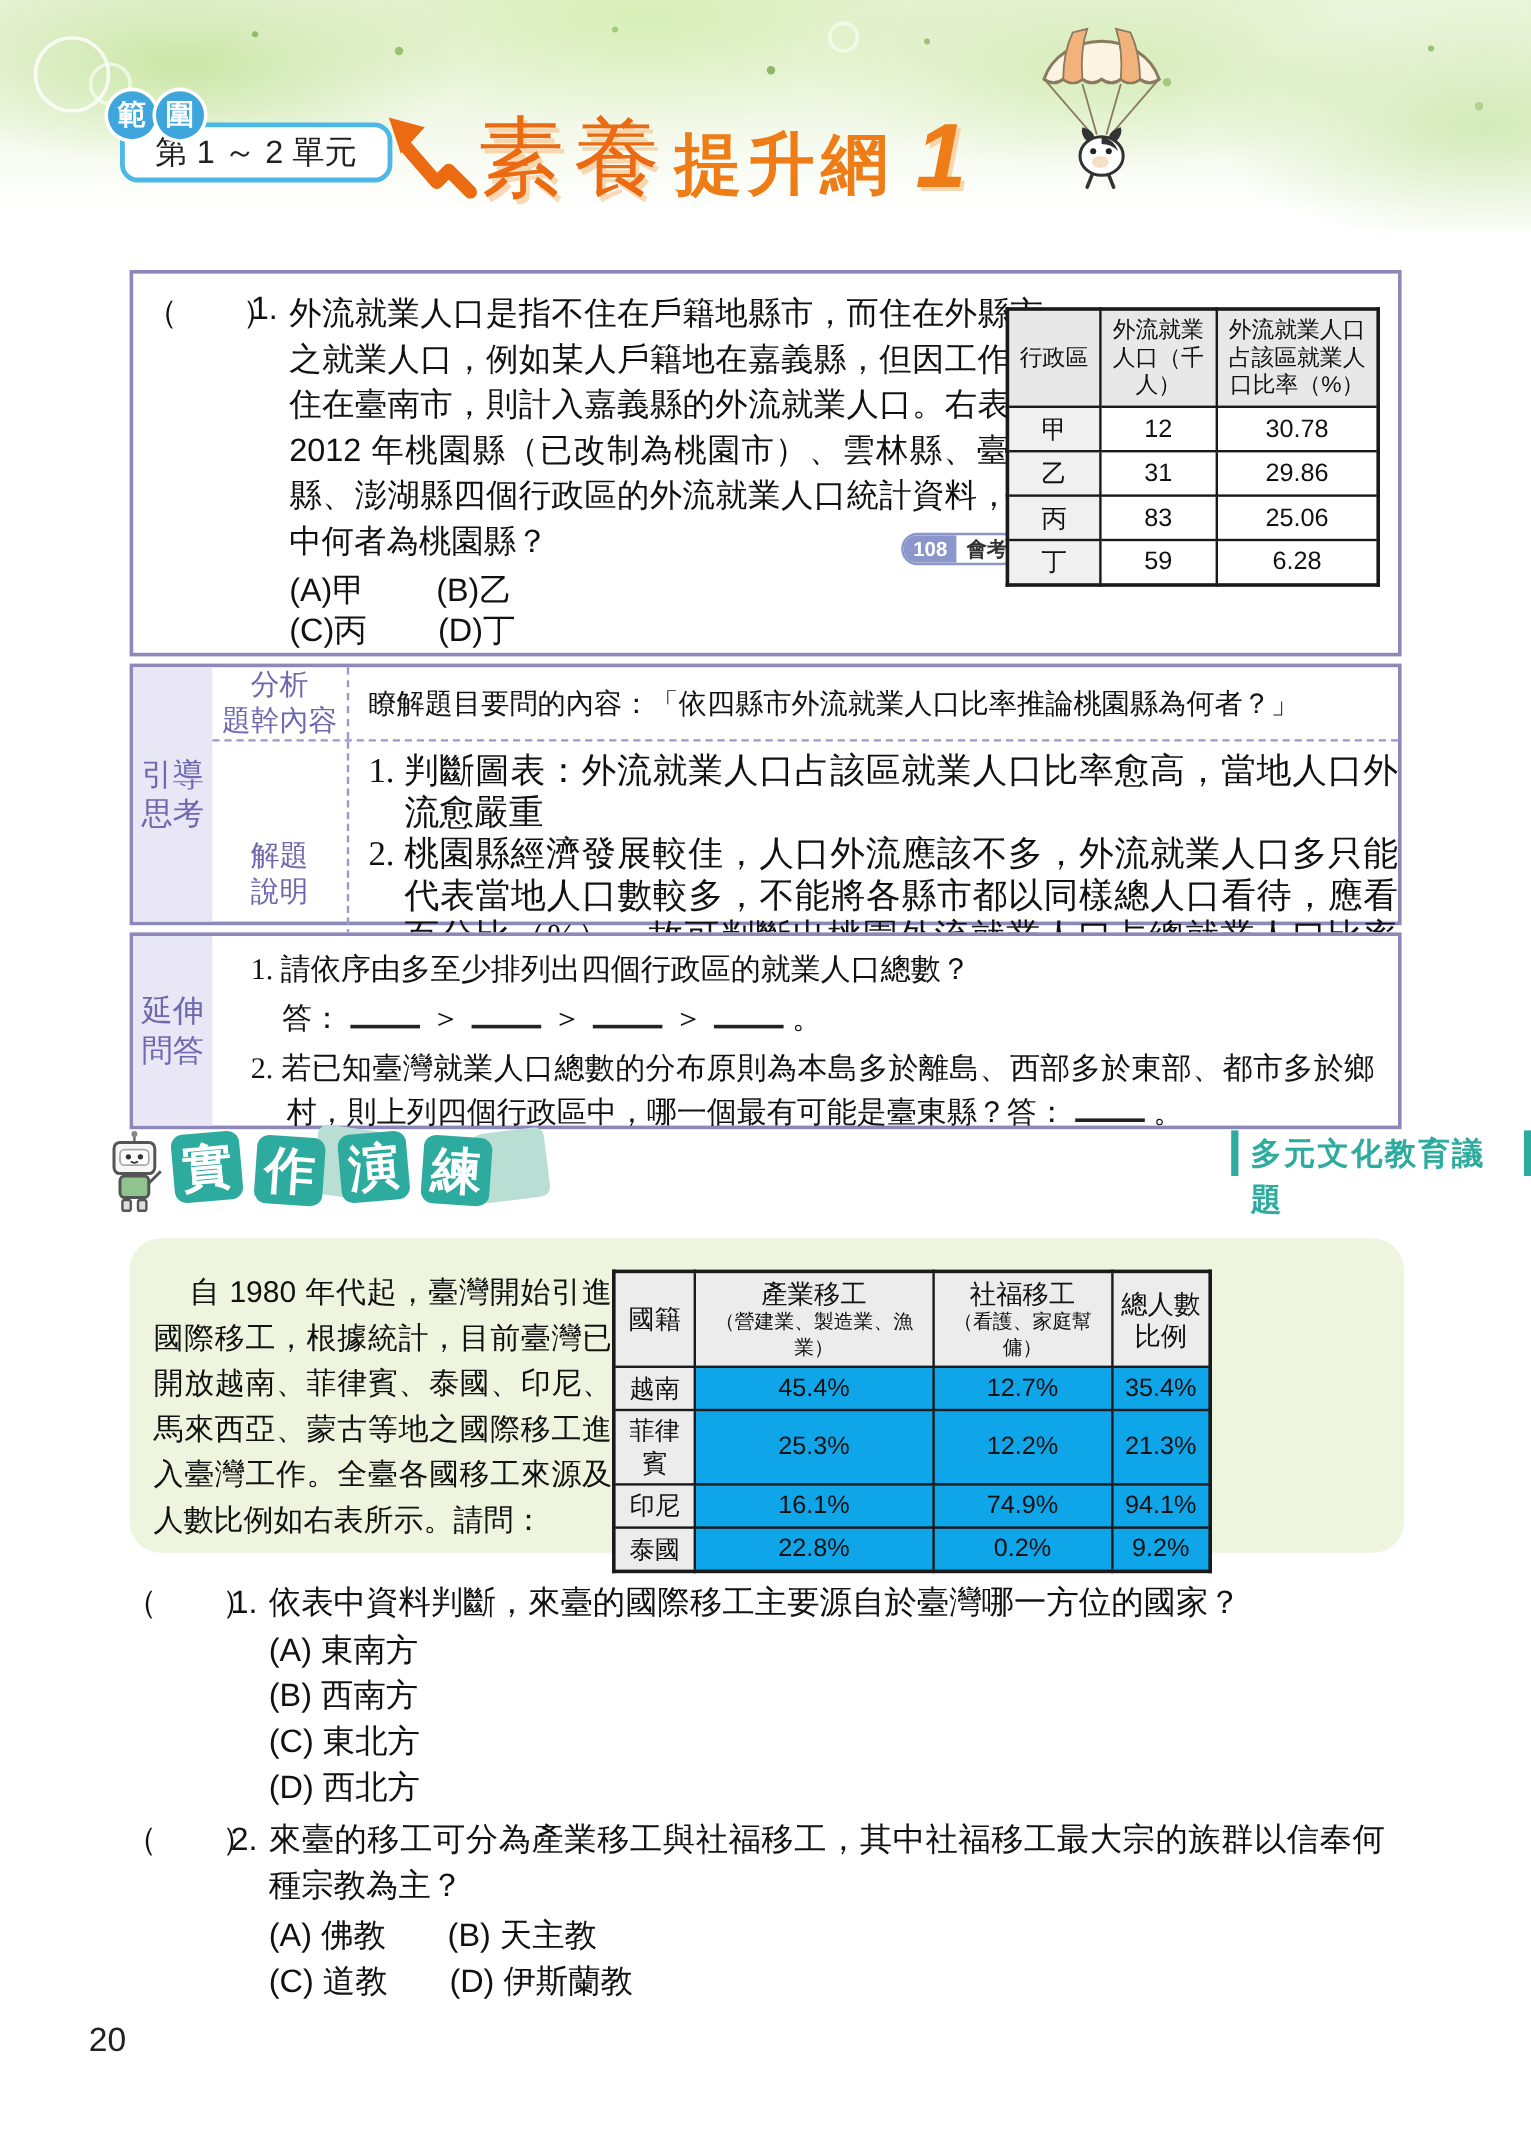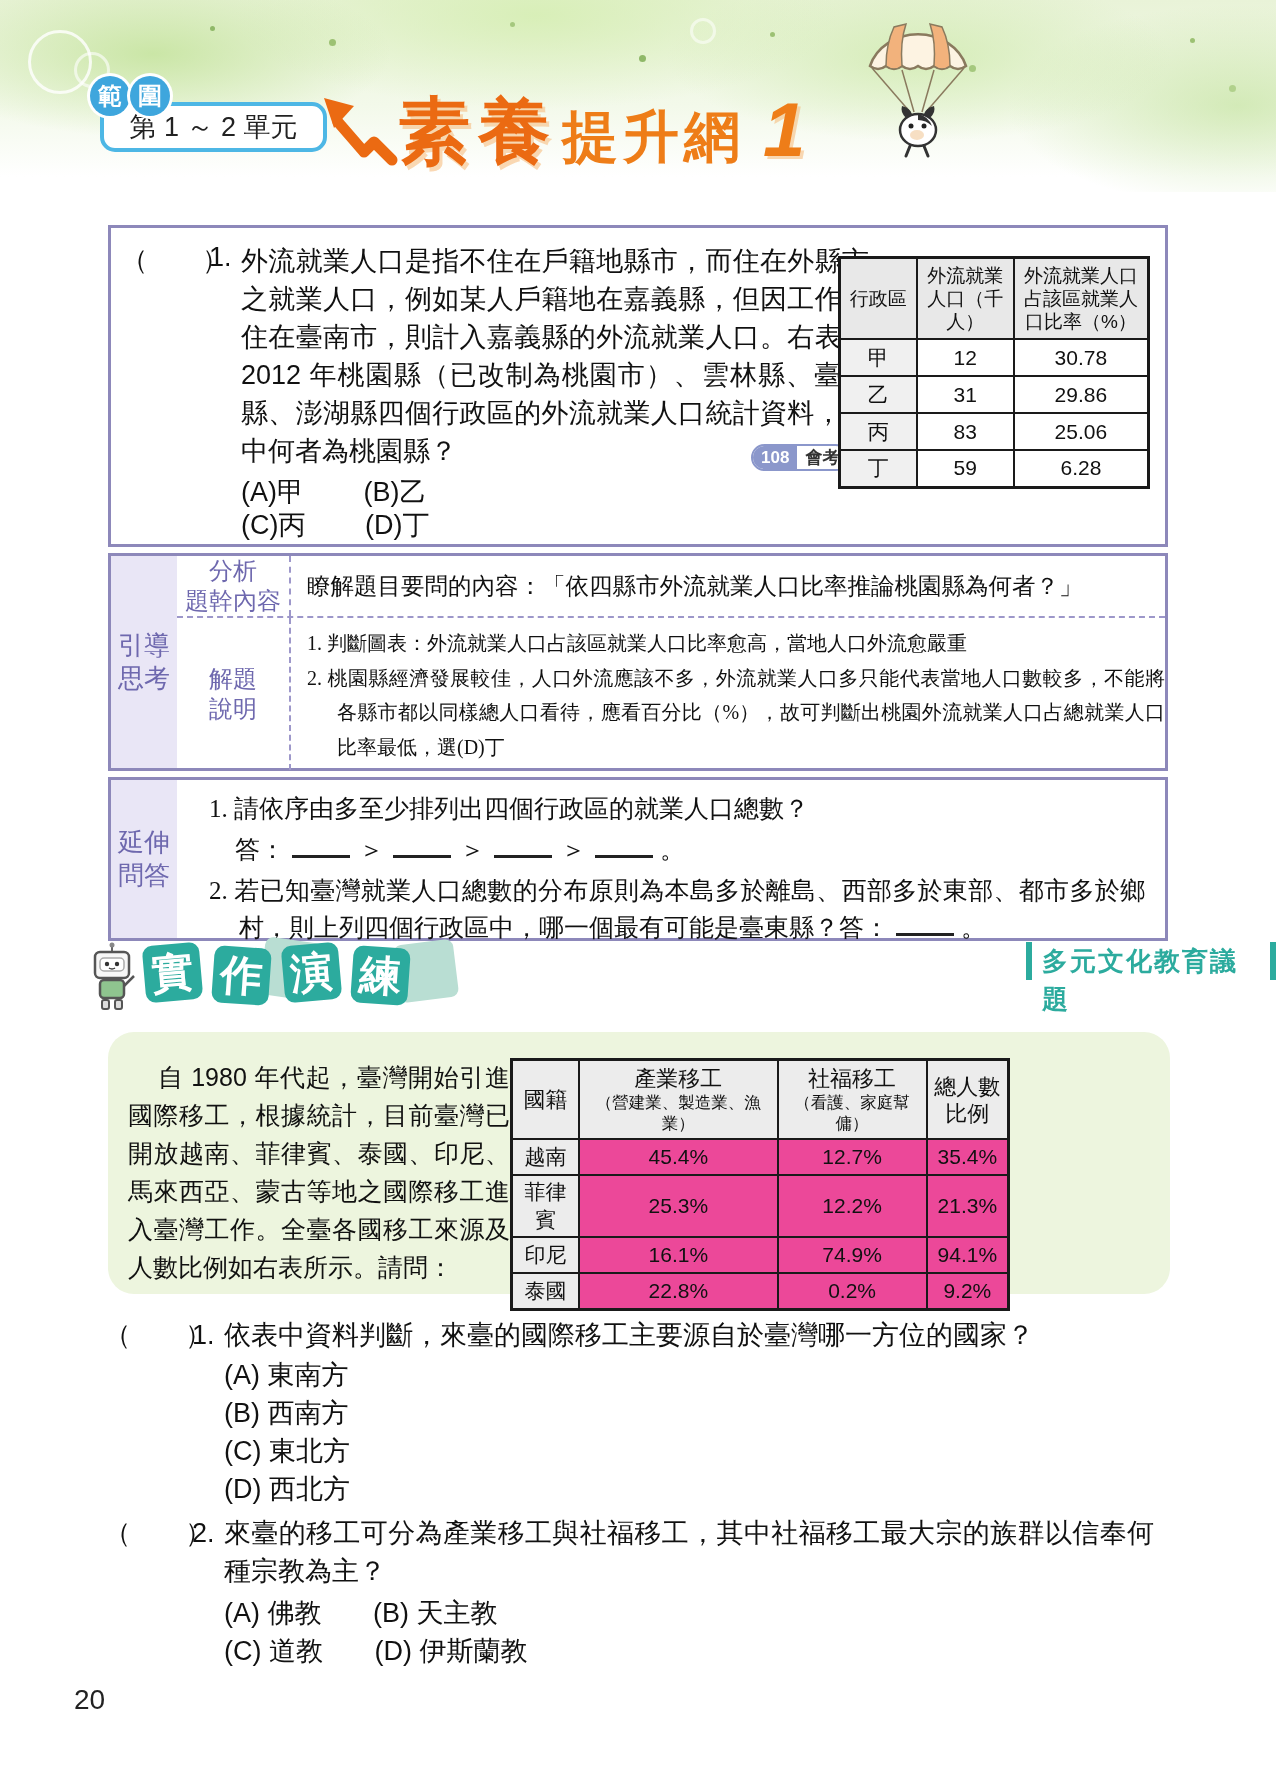--- a/index.html
+++ b/index.html
@@ -35,21 +35,21 @@
   .sc1 { left:90px; top:76px; } .sc2 { left:130px; top:76px; }
   .scope-box {
     position:absolute; left:100px; top:102px; width:227px; height:50px; z-index:2;
     background:#fff; border:4px solid #4db7e5; border-radius:15px;
     font-size:27px; color:#222; text-align:center; line-height:42px;
   }
 
   
   .title-arrow { position:absolute; left:322px; top:96px; }
   .title-wrap { position:absolute; left:398px; top:84px; display:flex; align-items:baseline; white-space:nowrap; }
-  .title-main { font-size:72px; font-weight:bold; color:#eb6a12; letter-spacing:8px;
+  .title-main { font-size:72px; font-weight:normal; color:#eb6a12; letter-spacing:8px;
     text-shadow:3px 4px 0 rgba(246,190,130,.6); }
   .title-sub  { font-size:56px; font-weight:bold; color:#ee7d18; margin-left:4px; letter-spacing:5px; }
   .title-num  { font-size:76px; font-weight:bold; font-style:italic; color:#ee7d18; margin-left:18px;
     text-shadow:3px 3px 0 rgba(246,190,130,.6); }
   .mascot { position:absolute; left:856px; top:14px; }
 
   
   .frame { position:absolute; left:108px; width:1060px; background:#fff; border:3px solid #8d88ba; }
   .qbox    { top:225px; height:322px; }
   .gbox2   { top:553px; height:218px; display:flex; }
@@ -77,21 +77,21 @@
   .side-label { width:66px; flex:none; background:#e9e6f6; color:#6e68ae;
     display:flex; flex-direction:column; align-items:center; justify-content:center;
     font-size:26px; line-height:33px; }
   .g-main { flex:1; display:flex; flex-direction:column; }
   .g-row1 { height:68px; display:flex; border-bottom:2px dashed #9d97ca;justify-content:flex-end; }
   .g-row2 { flex:1; display:flex; }
   .sub-label { width:112px; flex:none; color:#6e68ae; font-size:24px; line-height:30px;
     display:flex; flex-direction:column; align-items:center; justify-content:center; }
   .g-content { flex:1; border-left:2px dashed #9d97ca; font-family:"Liberation Serif", serif; }
   .g-row1 .g-content { display:flex; align-items:center; padding:0 8px 0 16px; font-size:23.5px; }
-  .g-row2 .g-content { padding:8px 0 6px 16px; font-size:20px; line-height:34.5px; text-align:justify; }
+  .g-row2 .g-content { padding:8px 0 6px 16px; font-size:29px; line-height:34.5px; text-align:justify; }
   .hang { padding-left:30px; text-indent:-30px; }
 
   .e-content { flex:1; padding:10px 20px 8px 32px; font-family:"Liberation Serif", serif;
     font-size:25px; line-height:37px; text-align:justify; }
   .e-answer { margin:4px 0 4px 26px; }
   .blank { display:inline-block; width:58px; height:22px; border-bottom:3px solid #222; margin:0 7px; vertical-align:baseline; }
   .gt { margin:0 2px; }
 
   
   .practice-head { position:absolute; left:86px; top:938px; height:84px; }
@@ -111,21 +111,21 @@
   
   .greenbox { position:absolute; left:108px; top:1032px; width:1062px; height:262px;
     background:#edf5de; border-radius:26px; }
   .g-intro { position:absolute; left:20px; top:26px; width:382px; font-size:25px; line-height:38px;
     text-align:justify; text-indent:1.2em; }
   .t2 { position:absolute; left:402px; top:26px; width:500px; border:3px solid #1a1a1a; background:#fff; }
   .t2 th { background:#ececec; font-weight:normal; padding:4px 2px; border:2px solid #1a1a1a; }
   .t2 .h-main { font-size:22px; line-height:27px; }
   .t2 .h-sub  { font-size:16.5px; line-height:21px; }
   .t2 .h-sub2 { font-size:22px; line-height:27px; }
-  .t2 td { font-size:21px; text-align:center; height:36px; border:2px solid #1a1a1a; padding:2px; background:#ec4899; }
+  .t2 td { font-size:21px; text-align:center; height:36px; border:2px solid #1a1a1a; padding:2px; background:#0ea5e9; }
   .t2 td.c1 { background:#ececec; }
 
   
   .bq { position:absolute; left:104px; display:flex; font-size:27px; line-height:38px; }
   .bq-body { width:940px; }
   .bq-text { text-align:justify; }
   .bq-opts { margin-top:2px; }
   .bq-opt-line .opt2 { margin-right:44px;margin-top:36px; }
 
   .pagenum { position:absolute; left:74px; top:1684px; font-size:28px; color:#222; }

